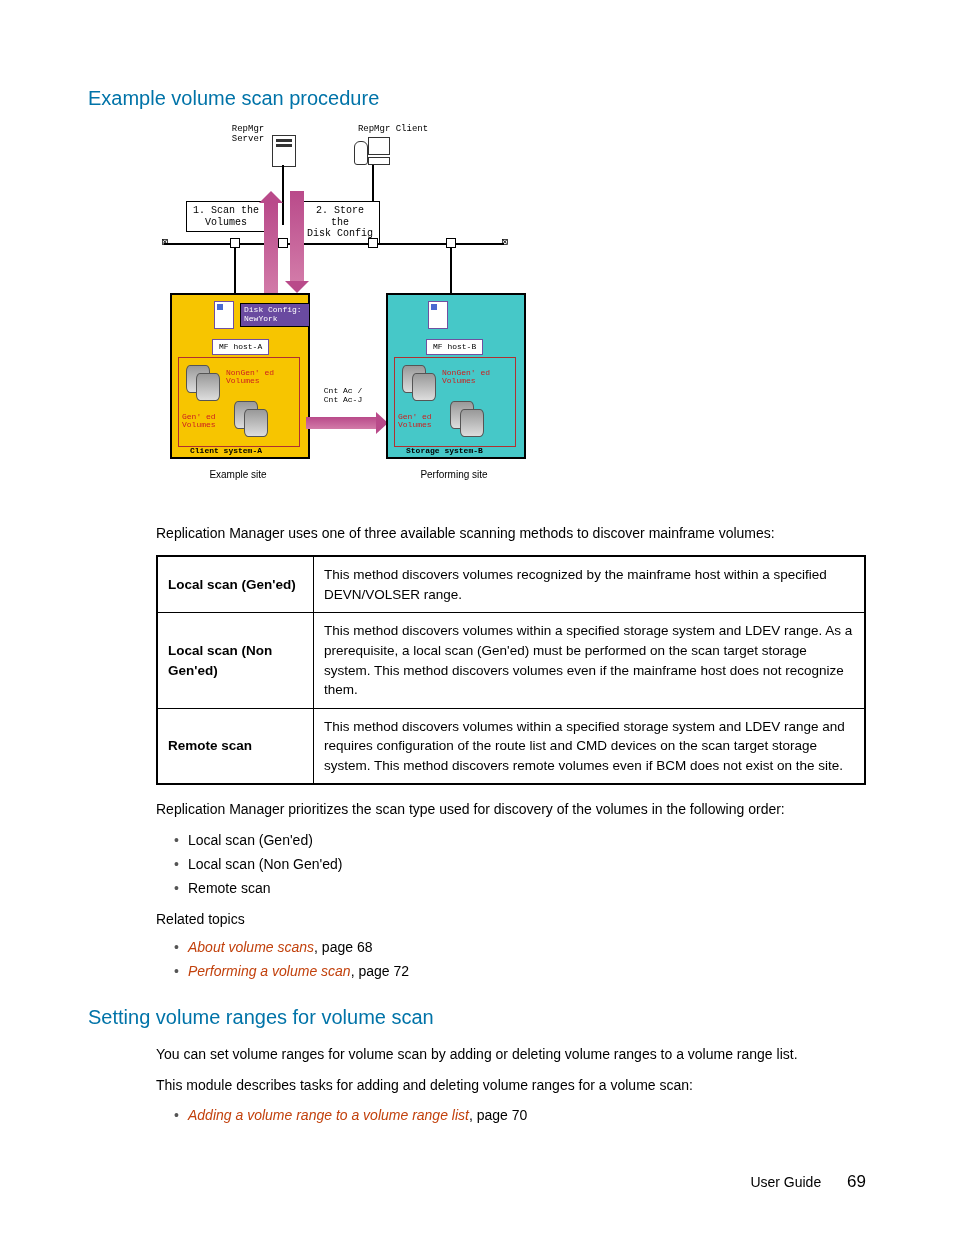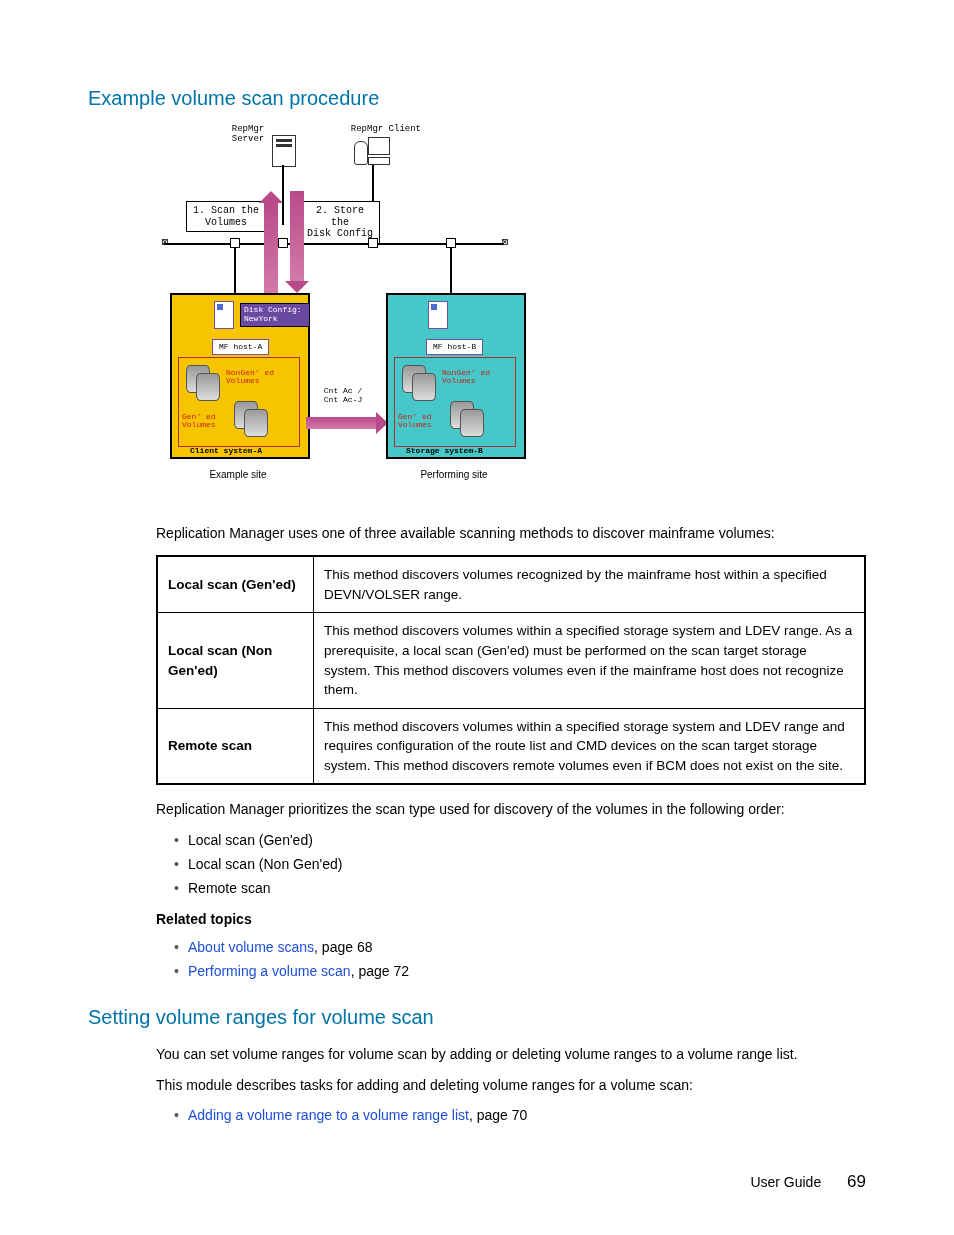--- a/index.html
+++ b/index.html
@@ -59,27 +59,28 @@
     padding-left: 14px;
     margin: 4px 0;
   }
   ul.bullets li::before {
     content: "•";
     position: absolute;
     left: 0;
     color: #555;
   }
   .related-h {
-    font-weight: bold;
+    font-weight: normal;
     margin: 10px 0 4px 0;
     font-size: 14px;
   }
   a.link {
-    color: #1d4ed8;
+    color: #c2410c;
     text-decoration: none;
+    font-style: italic;
   }
   .footer {
     position: absolute;
     bottom: 40px;
     right: 88px;
     font-size: 14px;
   }
   .footer .pn {
     margin-left: 22px;
     font-size: 17px;
@@ -130,21 +131,21 @@
 <div class="page">
 
   <h2>Example volume scan procedure</h2>
 
   <div class="diagram-wrap">
     <div class="diagram">
 
       <div class="d-label" style="left:62px;top:0;width:60px;">RepMgr<br>Server</div>
       <div class="d-server" style="left:116px;top:10px;"></div>
 
-      <div class="d-label" style="left:175px;top:0;width:90px;text-align:right;">RepMgr Client</div>
+      <div class="d-label" style="left:192px;top:0;width:90px;">RepMgr Client</div>
       <div class="d-client" style="left:198px;top:12px;">
         <div class="guy"></div>
           <div class="mon"></div>
           <div class="kb"></div>
       </div>
 
       <div class="d-vline" style="left:126px;top:40px;height:60px;"></div>
       <div class="d-vline" style="left:216px;top:40px;height:60px;"></div>
 
       <div class="d-box" style="left:30px;top:76px;width:70px;">1. Scan the<br>Volumes</div>

